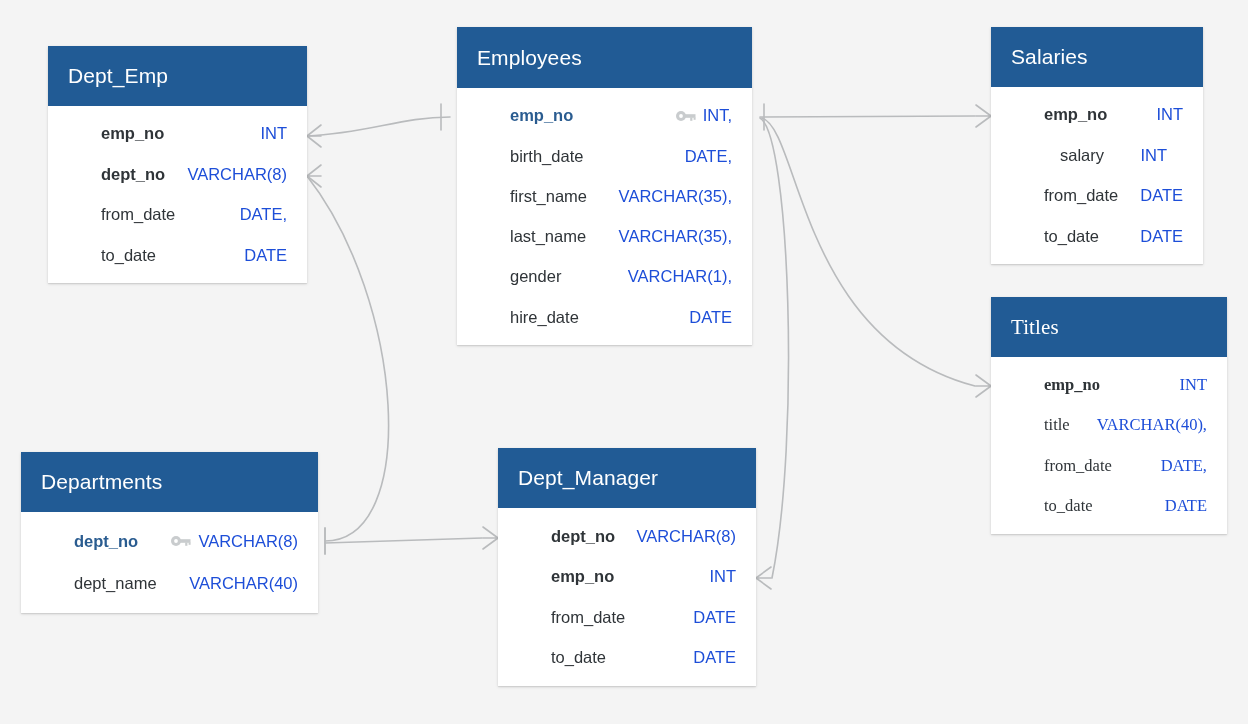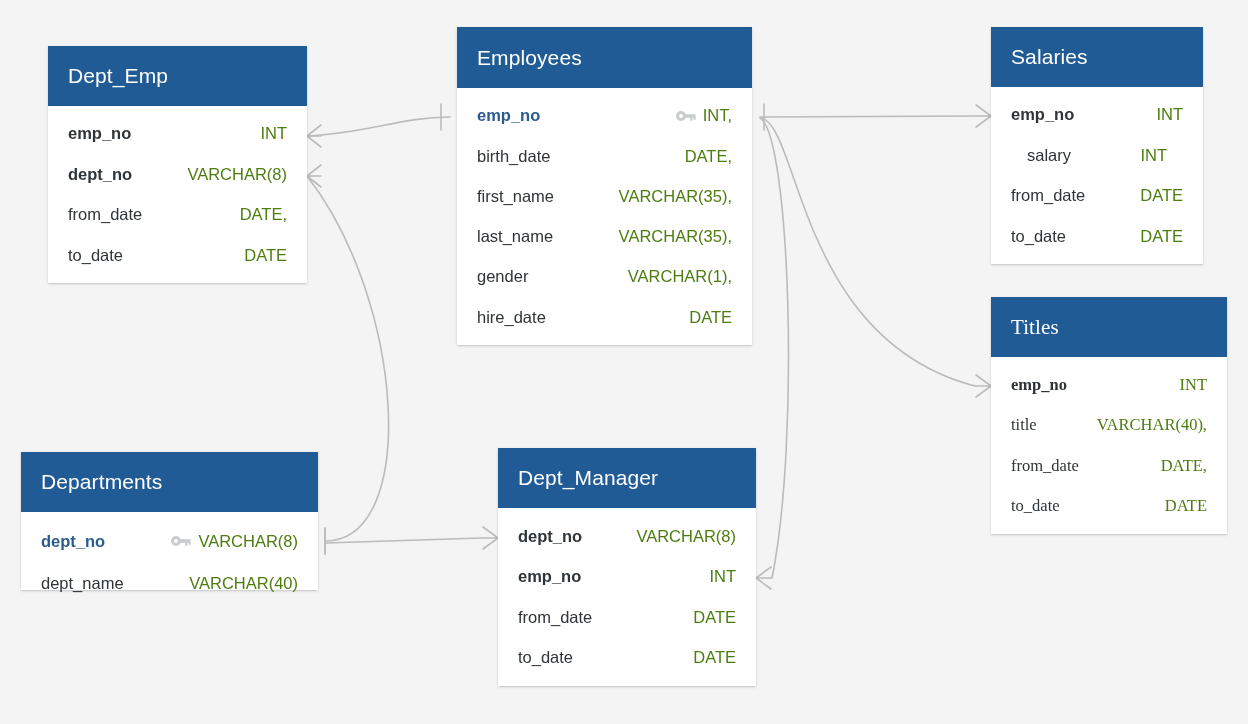--- a/index.html
+++ b/index.html
@@ -40,20 +40,21 @@
     font-size: 21px;
     font-weight: 400;
     letter-spacing: 0.1px;
     display: flex;
     align-items: center;
     box-sizing: border-box;
   }
   .entity-body {
     padding: 0;
     box-sizing: border-box;
+    margin-left: 33px;
   }
   .field-row {
     display: flex;
     align-items: center;
     box-sizing: border-box;
     position: relative;
   }
   .field-name {
     font-size: 16.5px;
     color: #2f3438;
@@ -65,21 +66,21 @@
   .field-name.pk-blue {
     font-weight: bold;
     color: #2a5c90;
   }
   .field-spacer {
     flex: 1 1 auto;
     min-width: 6px;
   }
   .field-type {
     font-size: 16.5px;
-    color: #4d7c0f;
+    color: #1d4ed8;
     white-space: nowrap;
     text-align: left;
   }
   .key-icon {
     display: inline-block;
     width: 20px;
     height: 12px;
     margin-right: 7px;
     flex: 0 0 auto;
   }
@@ -252,21 +253,21 @@
           <span class="field-spacer"></span>
           <span class="field-type">DATE,</span>
         </div>
         <div class="field-row" style="height: 40.411px; padding: 0px 20px;">
           <span class="field-name">to_date</span>
           <span class="field-spacer"></span>
           <span class="field-type">DATE</span>
         </div>
       </div>
     </div>
-    <div class="entity" style="left: 21px; top: 452px; width: 297px; height: 138px;">
+    <div class="entity" style="left: 21px; top: 452px; width: 297px; height: 161px;">
       <div class="entity-header" style="height: 60px; padding: 0px 0px 0px 20px;">
         <span>Departments</span>
       </div>
       <div class="entity-body" style="padding-top: 8.06303px;">
         <div class="field-row" style="height: 42.437px; padding: 0px 20px;">
           <span class="field-name pk-blue">dept_no</span>
           <span class="field-spacer"></span>
           <span class="key-icon">
             <svg width="20" height="12" viewBox="0 0 20 12">
               <circle cx="5" cy="6" r="5" fill="#c9ccce"></circle>

